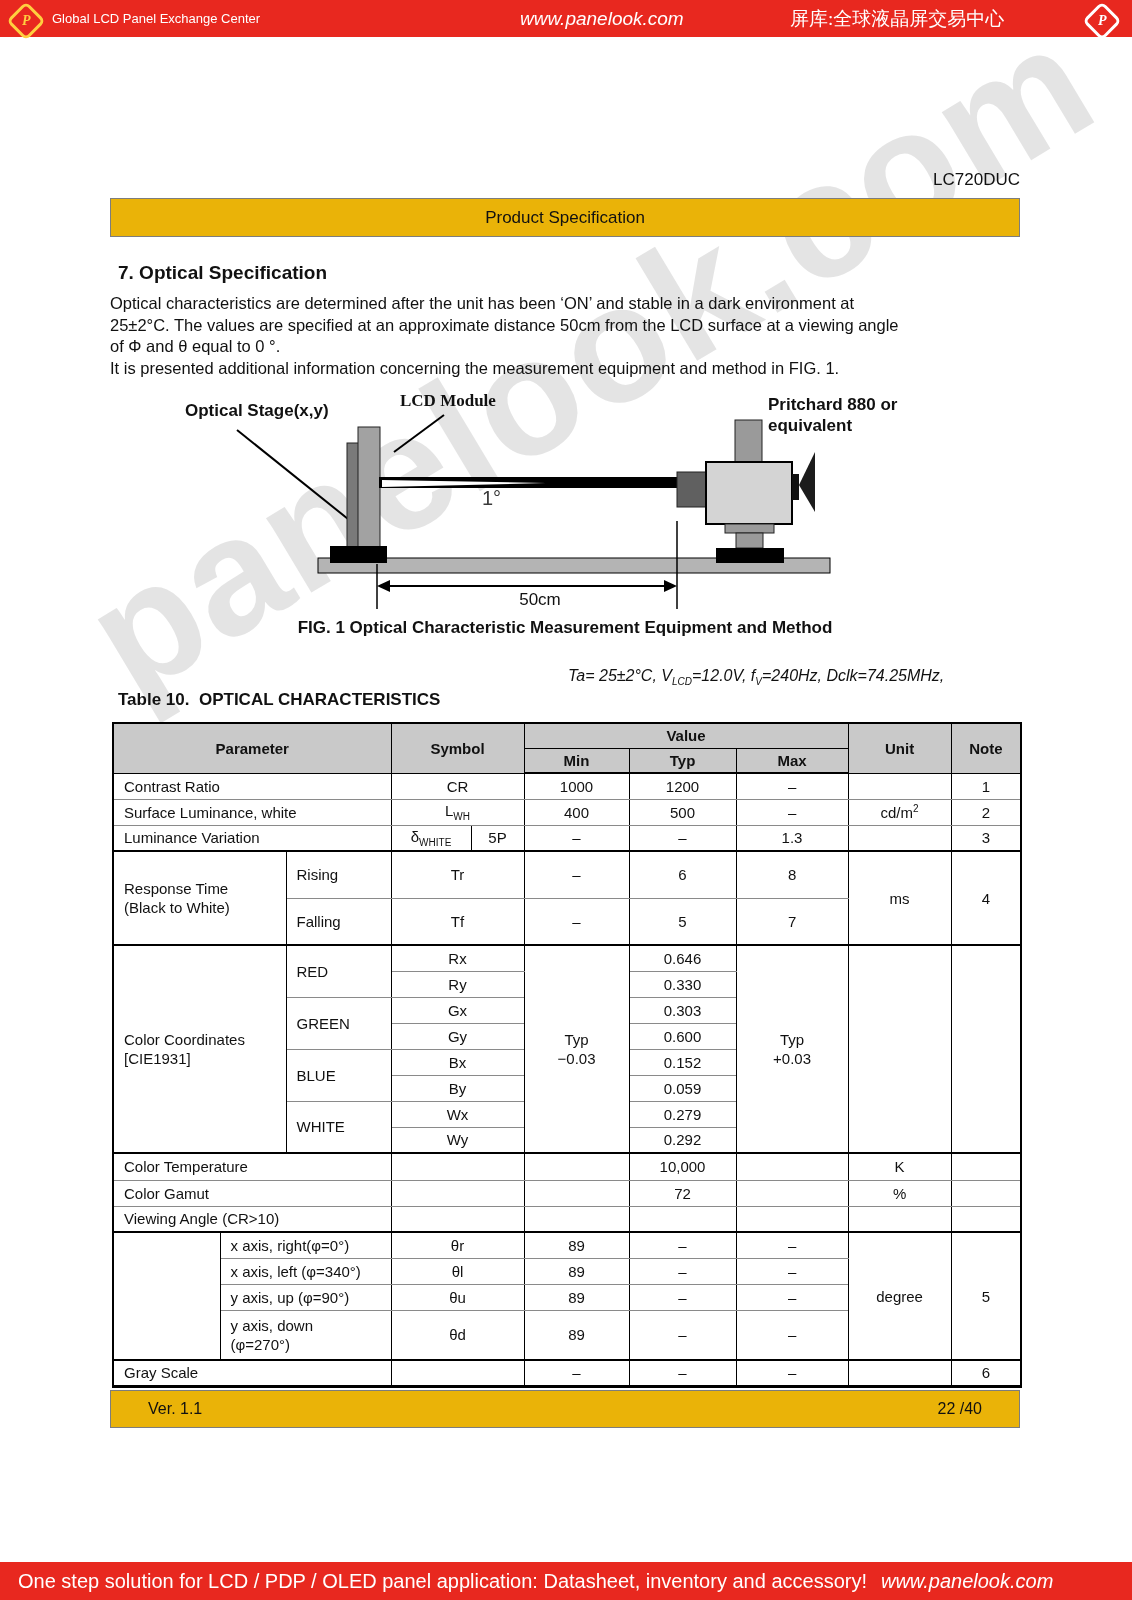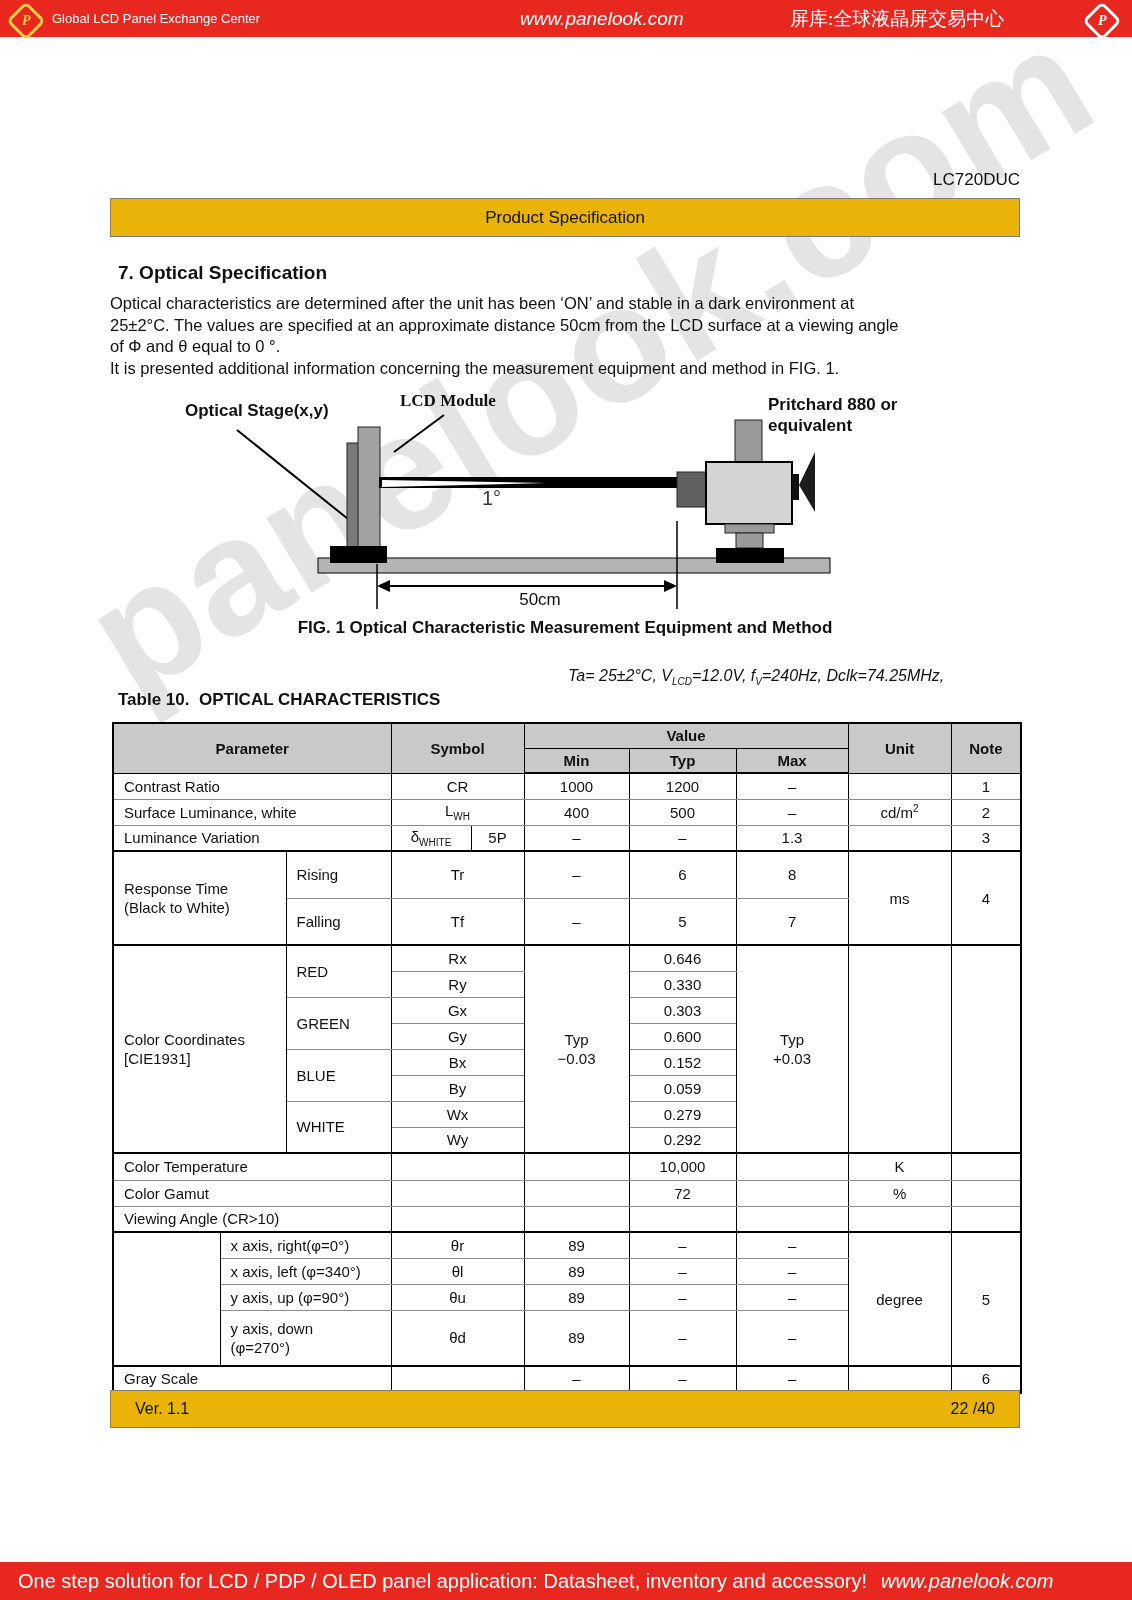--- a/index.html
+++ b/index.html
@@ -19,21 +19,21 @@
   
   #watermark{left:230px;top:300px;width:1000px;height:500px;z-index:0;
       transform:rotate(-31deg);transform-origin:40% 90%;
       font-size:165px;font-weight:bold;color:rgba(155,155,155,0.27);
       letter-spacing:2px;white-space:nowrap;}
   .content{z-index:1;}
   
   #model-code{top:170px;left:112px;width:908px;text-align:right;font-size:17px;}
   .graybar{left:110px;width:910px;background:#eab308;border:1px solid #7d7d7d;box-sizing:border-box;}
   #doc-title-bar{top:198px;height:39px;display:flex;align-items:center;justify-content:center;font-size:17px;}
-  #footer-bar{top:1390px;height:38px;display:flex;align-items:center;font-size:16px;padding:0 24px;box-sizing:border-box;}
+  #footer-bar{top:1390px;height:38px;display:flex;align-items:center;font-size:16px;padding:0 37px;box-sizing:border-box;}
   #footer-bar .ver{flex:1;}
   #section-heading{top:262px;left:118px;font-size:19px;font-weight:bold;}
   #intro{top:293px;left:110px;width:915px;font-size:16.5px;line-height:21.5px;white-space:pre-line;}
   
   #figure{top:388px;left:110px;width:910px;height:232px;}
   #figure svg{position:absolute;left:0;top:0;}
   .fig-label{position:absolute;font-weight:bold;font-size:17px;white-space:pre-line;line-height:21px;}
   #fig-angle{position:absolute;font-size:20px;color:#3a3a3a;font-weight:normal;}
   #fig-dist{position:absolute;font-size:17px;font-weight:normal;}
   #fig-caption{top:618px;left:110px;width:910px;text-align:center;font-weight:bold;font-size:17px;}
@@ -48,21 +48,21 @@
       width:908px;font-size:15px;}
   #spec-table td{border-left:1px solid #000;border-right:1px solid #000;
       border-top:1px solid #8a8a8a;border-bottom:1px solid #8a8a8a;
       text-align:center;vertical-align:middle;padding:0 3px;box-sizing:border-box;overflow:hidden;}
   #spec-table{border:2px solid #000;border-bottom:3px solid #000;}
   #spec-table .hd{background:#c9c9c9;font-weight:bold;border:1px solid #000;}
   #spec-table tr.hrow2 td{border-bottom:2px solid #000;}
   #spec-table tr.gt td{border-top:2px solid #000;}
   .pl{text-align:left !important;padding-left:10px !important;}
   .pre{white-space:pre-line;line-height:19px;}
-  .r25{height:25px}.r26{height:26px}.r27{height:27px}.r46{height:56px}.r47{height:47px}
+  .r25{height:25px}.r26{height:26px}.r27{height:27px}.r46{height:50px}.r47{height:47px}
 </style>
 </head>
 <body>
 
 <div class="abs" id="watermark">panelook.com</div>
 
 <div class="abs redbar content" id="topbar">
   <div class="abs" style="left:12px;top:7px;">
     <div class="logo-diamond logo-gold">
         <span class="logo-p">P</span>

